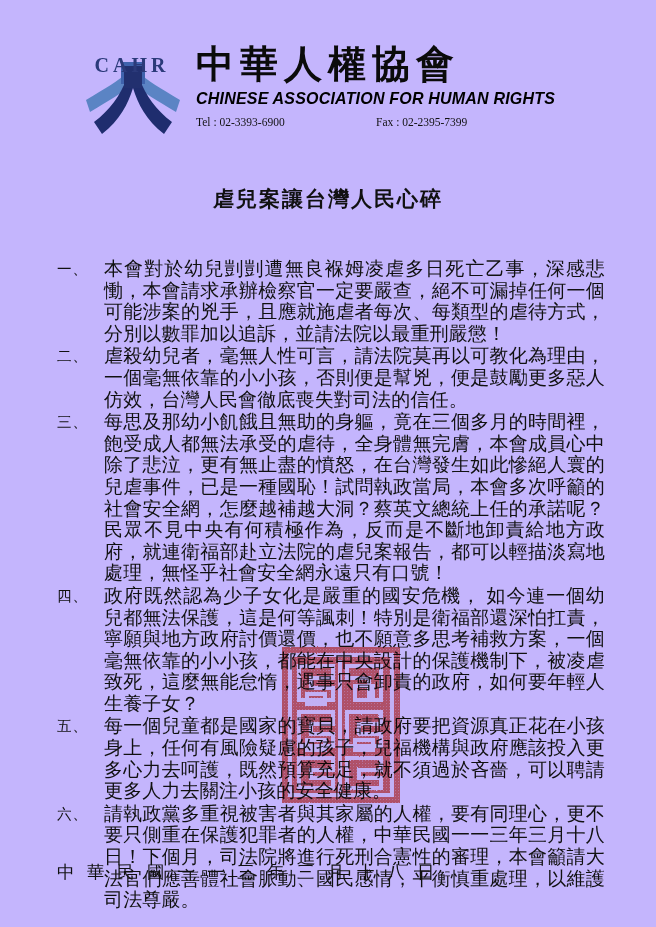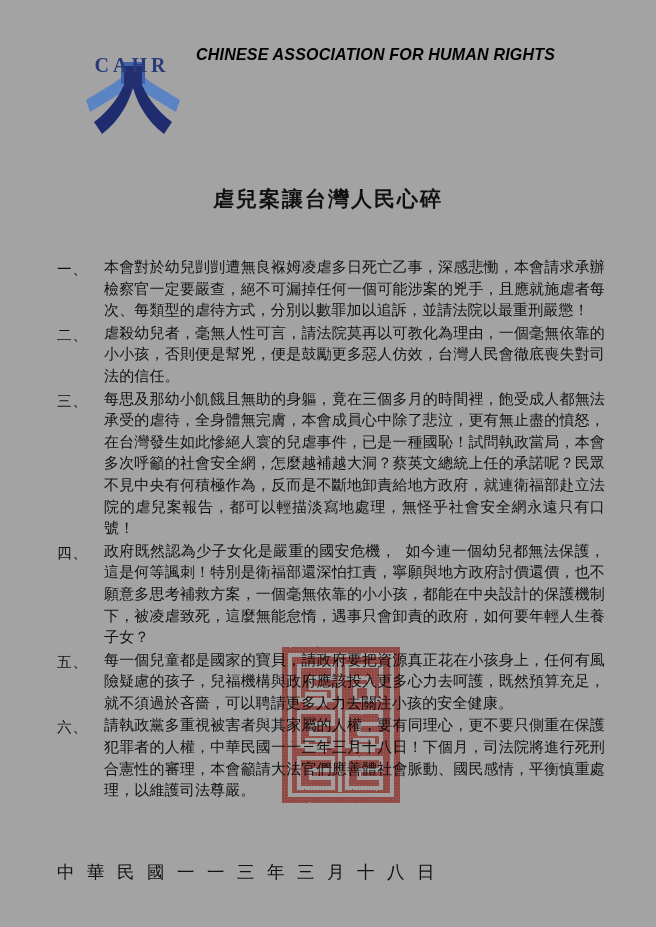--- a/index.html
+++ b/index.html
@@ -7,21 +7,21 @@
     padding: 0;
     background: #ffffff;
   }
   body {
     font-family: "DejaVu Sans", "Liberation Sans", sans-serif;
   }
   #page {
     position: relative;
     width: 656px;
     height: 927px;
-    background: #a3a3a3;
+    background: #c4b5fd;
     overflow: hidden;
     box-sizing: border-box;
   }
 
   
   .letterhead {
     position: absolute;
     top: 42px;
     left: 0;
     width: 656px;
@@ -130,22 +130,22 @@
     width: 47px;
     font-family: "DejaVu Serif", "Liberation Serif", serif;
     font-size: 14.6px;
     color: #111;
     line-height: 21.6px;
     letter-spacing: 1px;
     white-space: nowrap;
   }
   .para-text {
     flex: 1 1 auto;
-    font-family: Liberation Mono, monospace;
-    font-size: 15px;
+    font-family: Liberation Serif, serif;
+    font-size: 19px;
     color: #111;
     line-height: 21.6px;
     text-align: justify;
     text-justify: inter-character;
     letter-spacing: 0.15px;
   }
 
   
   .date-line {
     position: absolute;
@@ -189,22 +189,26 @@
 
         <path d="M57 30 L63 30 C70 48 80 62 96 74 L88 86 C70 72 62 56 57 40
                  C52 56 44 72 26 86 L18 74 C34 62 44 48 51 30 Z" fill="#1f2d6e"></path>
 
         <path d="M48 18 L66 18 L66 40 L48 40 Z" fill="#22306f"></path>
       </svg>
       <div class="logo-cahr">CAHR</div>
     </div>
 
     <div class="org-block">
+      <div class="org-zh">中華人權協會</div>
       <div class="org-en">CHINESE ASSOCIATION FOR HUMAN RIGHTS</div>
       <div class="contact">
+        <div class="row">
+          <span class="tel">Tel : 02-3393-6900</span><span>Fax : 02-2395-7399</span>
+        </div>
       </div>
     </div>
   </div>
 
   <div class="doc-title">
     <div>虐兒案讓台灣人民心碎</div>
   </div>
 
   <div class="body-wrap">
 

